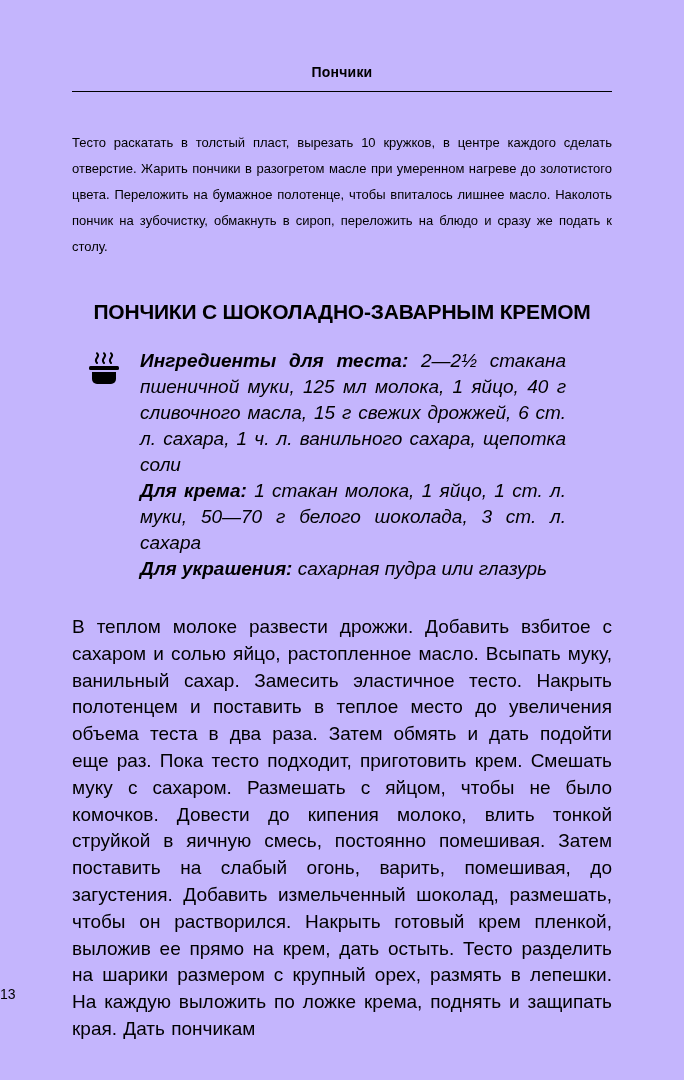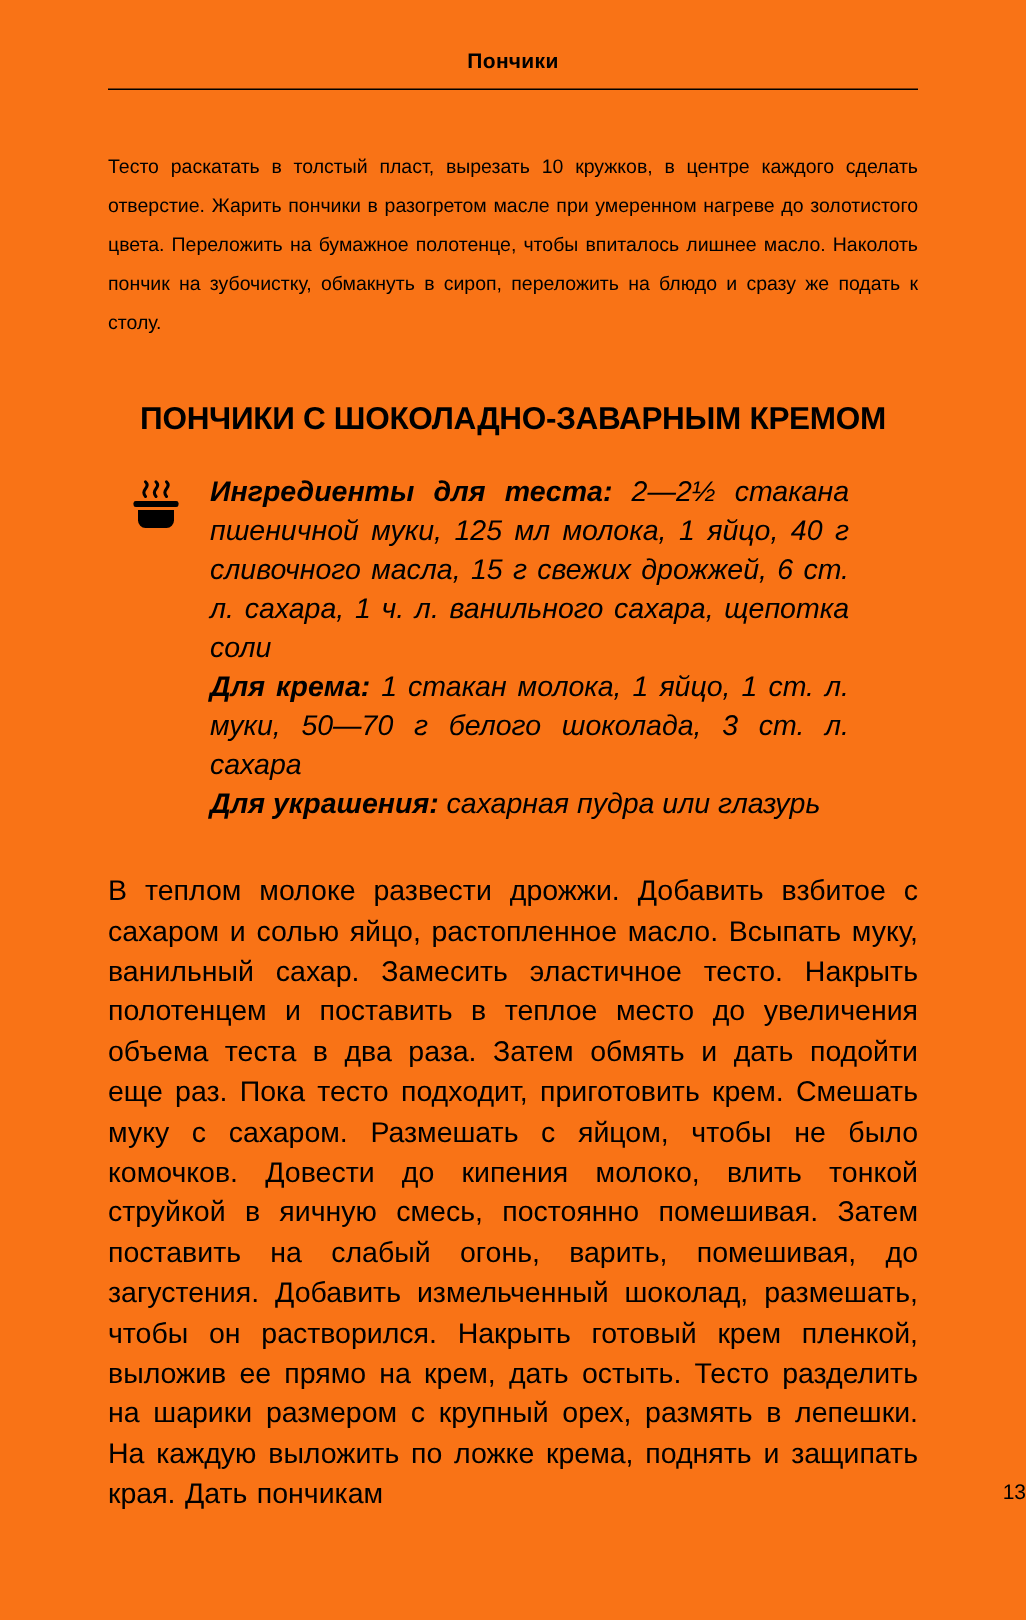--- a/index.html
+++ b/index.html
@@ -7,22 +7,22 @@
     margin: 0;
     padding: 0;
     background: #ffffff;
     font-family: "Liberation Sans", sans-serif;
     color: #000;
   }
   .page {
     position: relative;
     width: 684px;
     height: 1080px;
-    background: #f97316;
-    padding: 32px 72px 0 72px;
+    background: #c4b5fd;
+    padding: 64px 72px 0 72px;
     overflow: hidden;
   }
   .running-head {
     text-align: center;
     font-size: 14px;
     font-weight: bold;
     letter-spacing: 0.2px;
     padding-bottom: 11px;
     border-bottom: 1.5px solid #000;
   }
@@ -64,21 +64,21 @@
     font-size: 19px;
     line-height: 26.8px;
     text-align: justify;
     word-spacing: 1px;
   }
   .page-number {
     position: absolute;
     left: 0;
     right: 0;
     top: 986px;
-    text-align: right;
+    text-align: left;
     font-size: 14px;
   }
 </style>
 </head>
 <body>
 
 <div class="page">
 
   <div class="running-head">Пончики</div>
 

